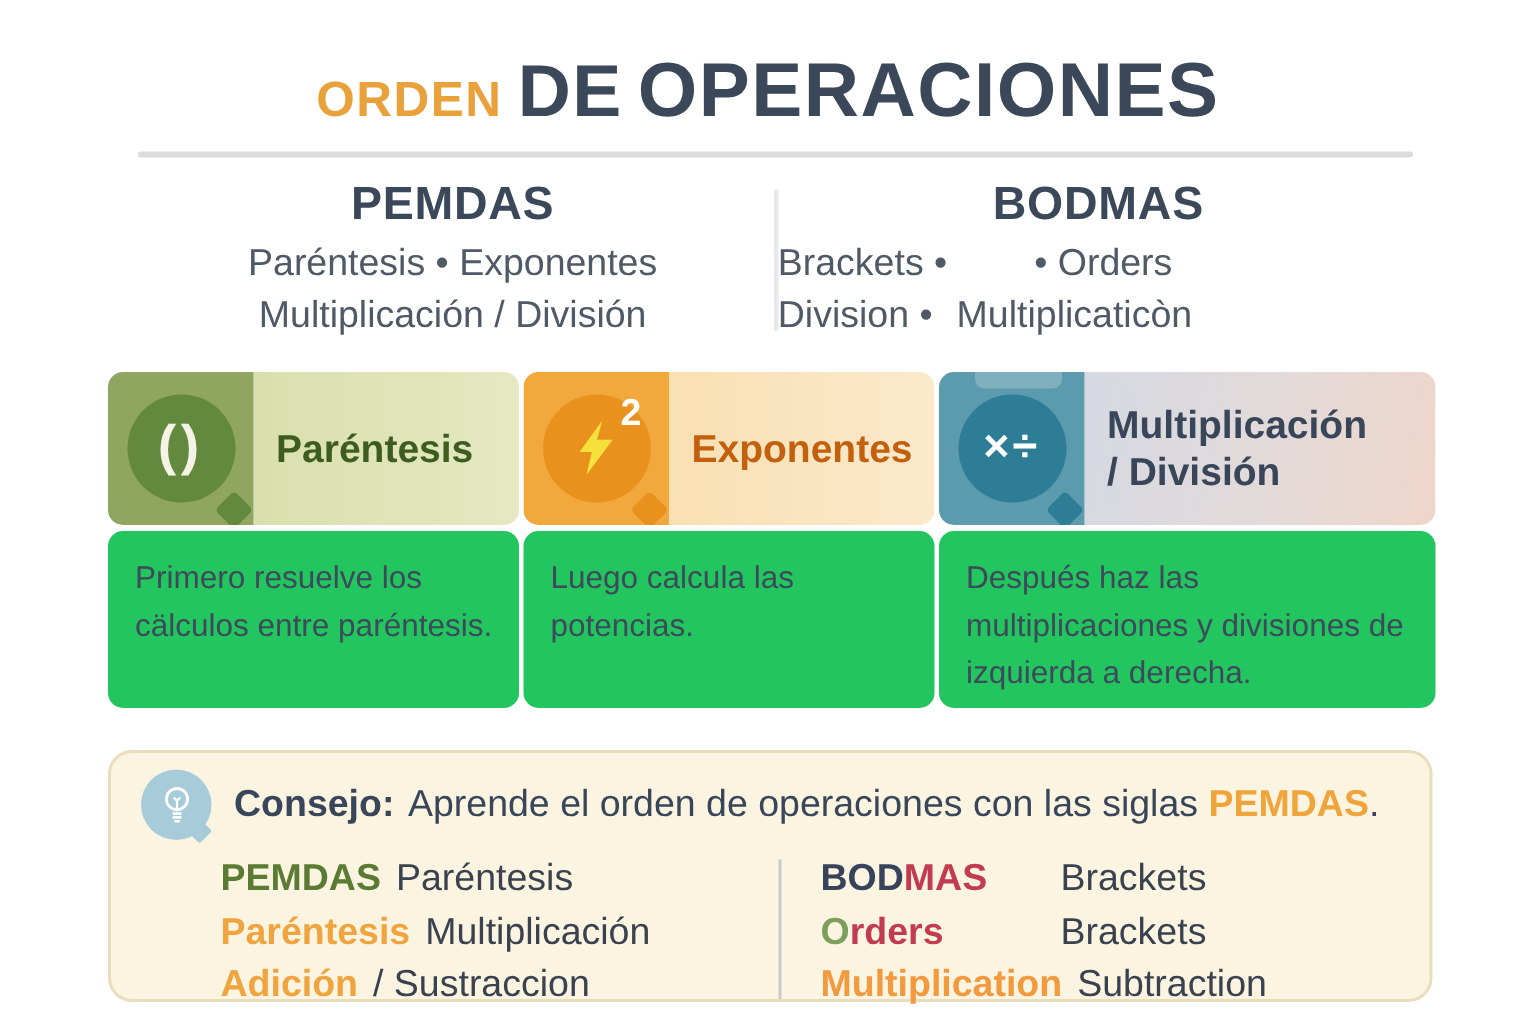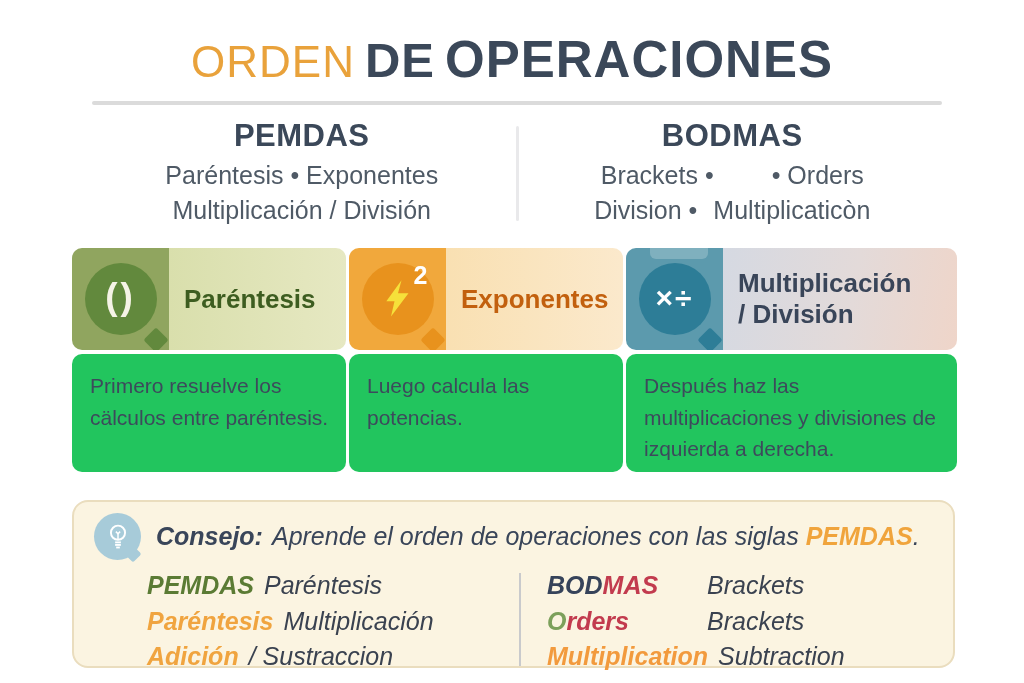--- a/index.html
+++ b/index.html
@@ -1,31 +1,31 @@
 <!DOCTYPE html>
 <html><head>
 <meta charset="utf-8">
 <style>
   html,body{margin:0;padding:0;}
   body{font-family:"Liberation Sans", sans-serif; background:#ffffff;}
   .page{position:relative;width:1024px;height:683px;background:#ffffff;overflow:hidden;}
 
   
   .title-wrap{position:absolute;top:30px;left:0;right:0;text-align:center;white-space:nowrap;}
-  .title-orden{font-size:44px;font-weight:400;color:#E9A23B;letter-spacing:1px;}
+  .title-orden{font-size:33px;font-weight:700;color:#E9A23B;letter-spacing:1px;}
   .title-de{font-size:49px;font-weight:800;color:#3B4859;margin:0 10px;letter-spacing:1px;}
   .title-oper{font-size:51px;font-weight:800;color:#3B4859;letter-spacing:1px;text-align:center;}
   .title-underline{position:absolute;top:101px;left:92px;width:850px;height:4px;background:#DBDBDB;border-radius:2px;}
 
   
   .acronyms{position:absolute;top:118px;left:88px;width:858px;display:flex;}
   .acr-col{flex:1;text-align:center;}
   .acr-name{font-size:31px;font-weight:800;color:#3B4859;letter-spacing:0.5px;margin-bottom:4px;}
   .acr-line{font-size:25px;color:#4F5A66;line-height:1.38;}
-  .acr-line-flex{display:flex;justify-content:center;font-size:25px;color:#4F5A66;line-height:1.38;}
+  .acr-line-flex{display:flex;justify-content:flex-start;font-size:25px;color:#4F5A66;line-height:1.38;}
   .gap-wide{gap:58px;} .gap-mid{gap:16px;}
   .acr-divider{width:3px;height:95px;background:#E9E9EB;border-radius:2px;margin-top:8px;}
 
   
   .cards{position:absolute;top:248px;left:72px;width:885px;display:flex;gap:3px;}
   .card{display:flex;flex-direction:column;gap:4px;}
   .card-1{width:274px;} .card-2{width:274px;} .card-3{width:331px;}
   .card-header{height:102px;display:flex;border-radius:10px;overflow:hidden;}
   .icon-box{width:97px;flex:none;position:relative;display:flex;align-items:center;justify-content:center;}
   .icon-box-green{background:#90A55F;}
@@ -44,21 +44,21 @@
   .label-box-green{background:linear-gradient(90deg,#D9DFAC,#E6E8C2);}
   .label-box-orange{background:linear-gradient(90deg,#F9E0B2,#FBE9CC);}
   .label-box-teal{background:linear-gradient(100deg,#D5D9E2 0%,#E3DAD9 55%,#EFD5C9 100%);}
   .card-label{font-size:26px;font-weight:700;line-height:1.18;}
   .lbl-green{color:#3D5D20;} .lbl-orange{color:#C2600E;} .lbl-navy{color:#394559;}
   .card-body{height:118px;background:#22c55e;border-radius:10px;padding:16px 14px 0 18px;box-sizing:border-box;}
   .card-body p{margin:0;font-size:21px;color:#3D4A5C;line-height:1.5;}
 
   
   .tip{position:absolute;top:500px;left:72px;width:883px;height:168px;background:#FBF4E1;
-       border:2px solid #EADDBE;border-radius:16px;box-sizing:border-box;font-style:italic;}
+       border:2px solid #EADDBE;border-radius:16px;box-sizing:border-box;}
   .tip-header{display:flex;align-items:center;gap:15px;margin:11px 0 0 20px;}
   .bulb{position:relative;width:47px;height:47px;flex:none;}
   .bulb-circle{position:absolute;inset:0;background:#A7CBD9;border-radius:50%;display:flex;align-items:center;justify-content:center;z-index:1;}
   .bulb-tail{position:absolute;bottom:0;right:2px;width:12px;height:12px;background:#A7CBD9;transform:rotate(45deg);border-radius:2px;}
   .tip-sentence{font-size:25px;color:#394559;white-space:nowrap;}
   .tip-heading{font-weight:800;margin-right:9px;}
   .tip-highlight{font-weight:800;color:#F0A43C;margin-left:7px;}
   .tip-cols{display:flex;margin-top:9px;}
   .legend-left{width:372px;margin-left:73px;}
   .legend-divider{width:2px;height:93px;background:#C9CACC;margin-top:4px;}

